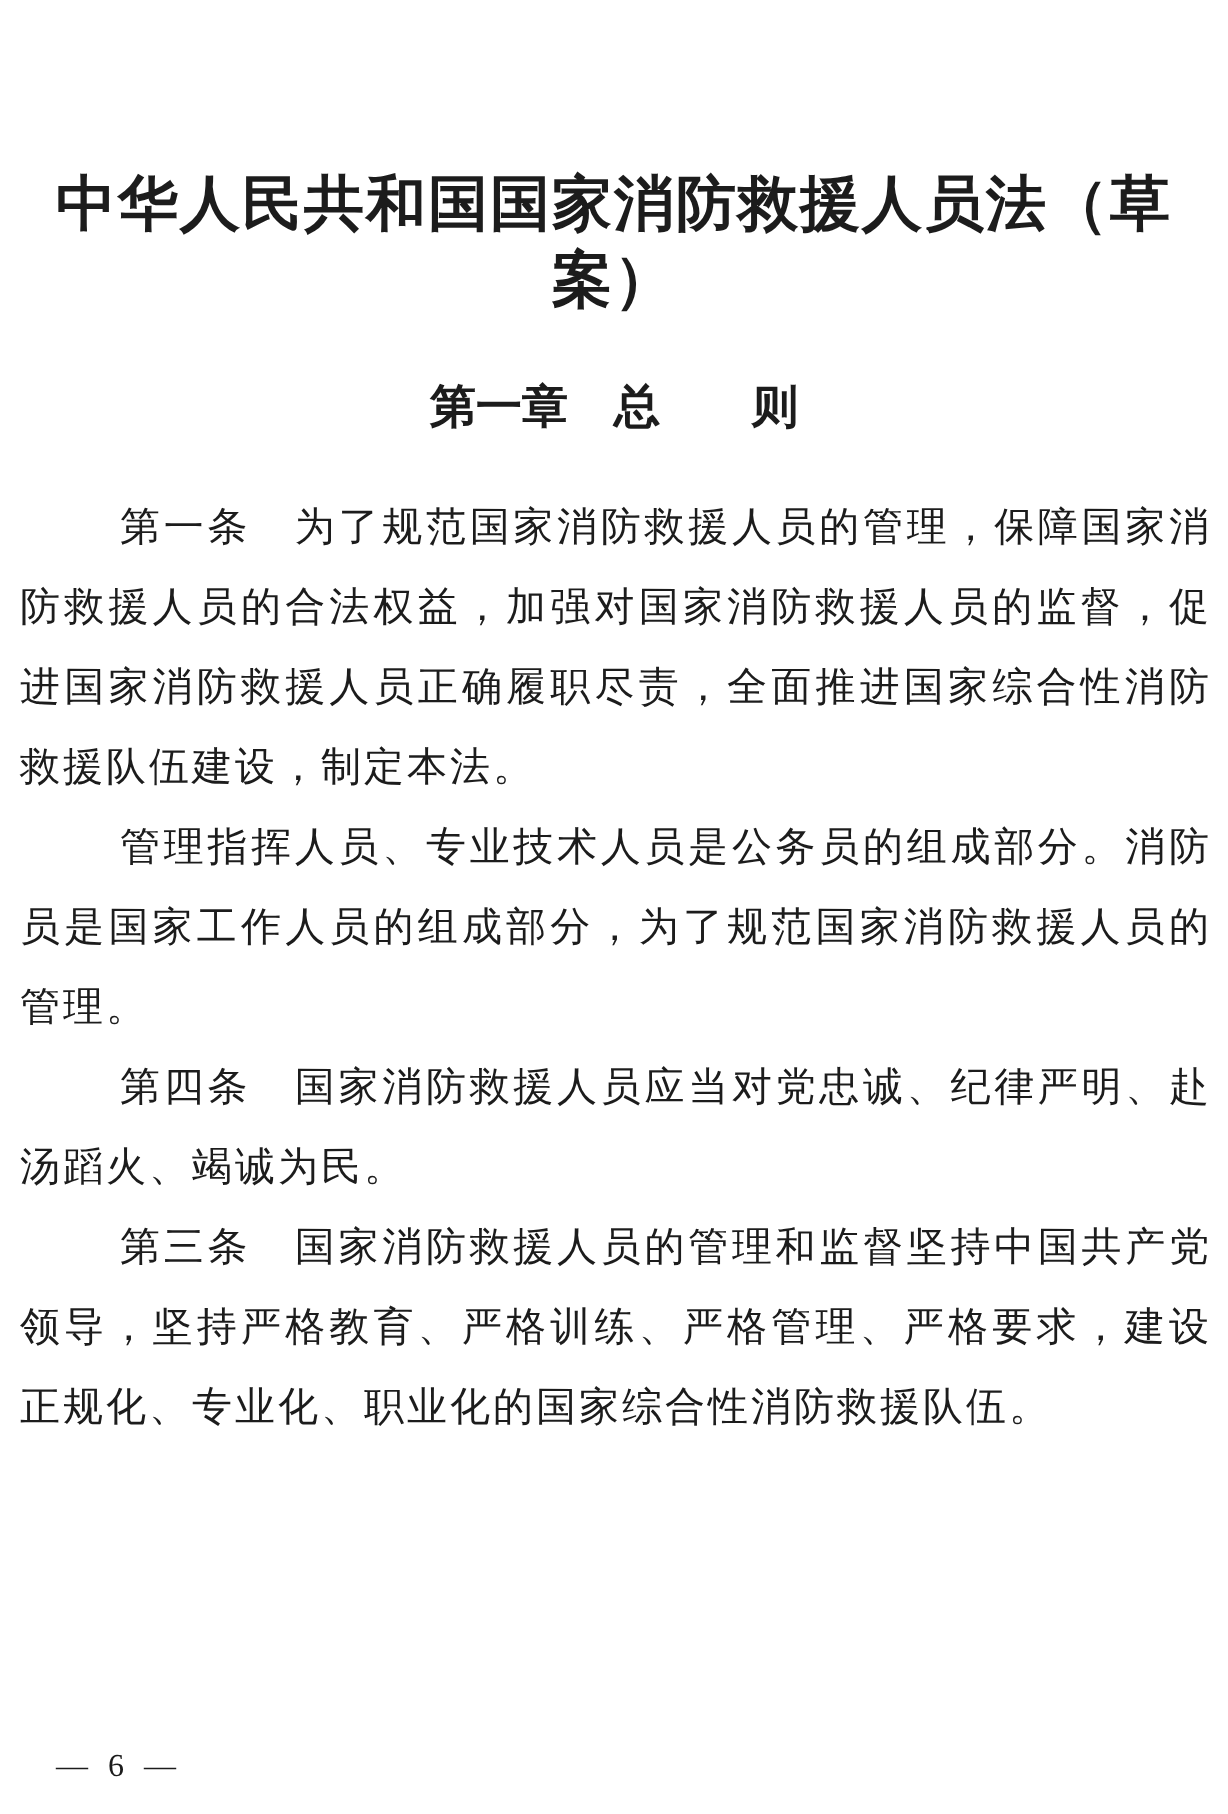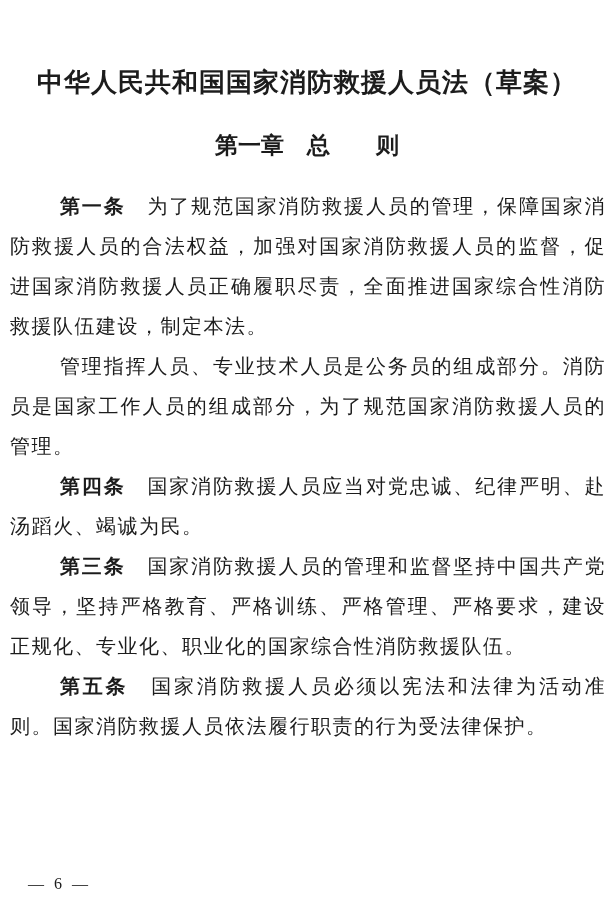--- a/index.html
+++ b/index.html
@@ -8,23 +8,23 @@
     position: relative;
     width: 614px;
     height: 907px;
     margin: 0 auto;
     background: var(--bg-color, #ffffff);
     color: var(--text-color, #1c1c1c);
     font-family: "Liberation Serif", "DejaVu Serif", serif;
     overflow: hidden;
   }
   .title {
-    padding-top: 64px;
+    padding-top: 84px;
     text-align: center;
-    font-size: 26px;
+    font-size: 30px;
     font-weight: bold;
     letter-spacing: 1px;
     line-height: 38px;
   }
   .chapter {
     margin-top: 28px;
     text-align: center;
     font-size: 23px;
     font-weight: bold;
     line-height: 32px;
@@ -35,21 +35,21 @@
     font-size: 20px;
     line-height: 40px;
     letter-spacing: 1.5px;
     text-align: justify;
     text-justify: inter-character;
   }
   .para {
     text-indent: 2.5em;
   }
   .article-label {
-    font-weight: bold;
+    font-weight: normal;
     font-family: "Liberation Sans", "DejaVu Sans", sans-serif;
   }
   .pageno {
     position: absolute;
     left: 28px;
     bottom: 14px;
     font-size: 16px;
     letter-spacing: 3px;
     color: var(--text-color, #1c1c1c);
   }
@@ -58,16 +58,15 @@
 <body>
 
 <div class="page">
   <h1 class="title">中华人民共和国国家消防救援人员法（草案）</h1>
   <h2 class="chapter">第一章　总　　则</h2>
   <main class="doc-body">
       <p class="para"><b class="article-label">第一条</b>　为了规范国家消防救援人员的管理，保障国家消防救援人员的合法权益，加强对国家消防救援人员的监督，促进国家消防救援人员正确履职尽责，全面推进国家综合性消防救援队伍建设，制定本法。</p>
       <p class="para">管理指挥人员、专业技术人员是公务员的组成部分。消防员是国家工作人员的组成部分，为了规范国家消防救援人员的管理。</p>
       <p class="para"><b class="article-label">第四条</b>　国家消防救援人员应当对党忠诚、纪律严明、赴汤蹈火、竭诚为民。</p>
       <p class="para"><b class="article-label">第三条</b>　国家消防救援人员的管理和监督坚持中国共产党领导，坚持严格教育、严格训练、严格管理、严格要求，建设正规化、专业化、职业化的国家综合性消防救援队伍。</p>
-      <p class="para"><b class="article-label">第五条</b>　国家消防救援人员必须以宪法和法律为活动准则。国家消防救援人员依法履行职责的行为受法律保护。</p>
     </main>
   <footer class="pageno">— 6 —</footer>
 </div>
 
 </body></html>

